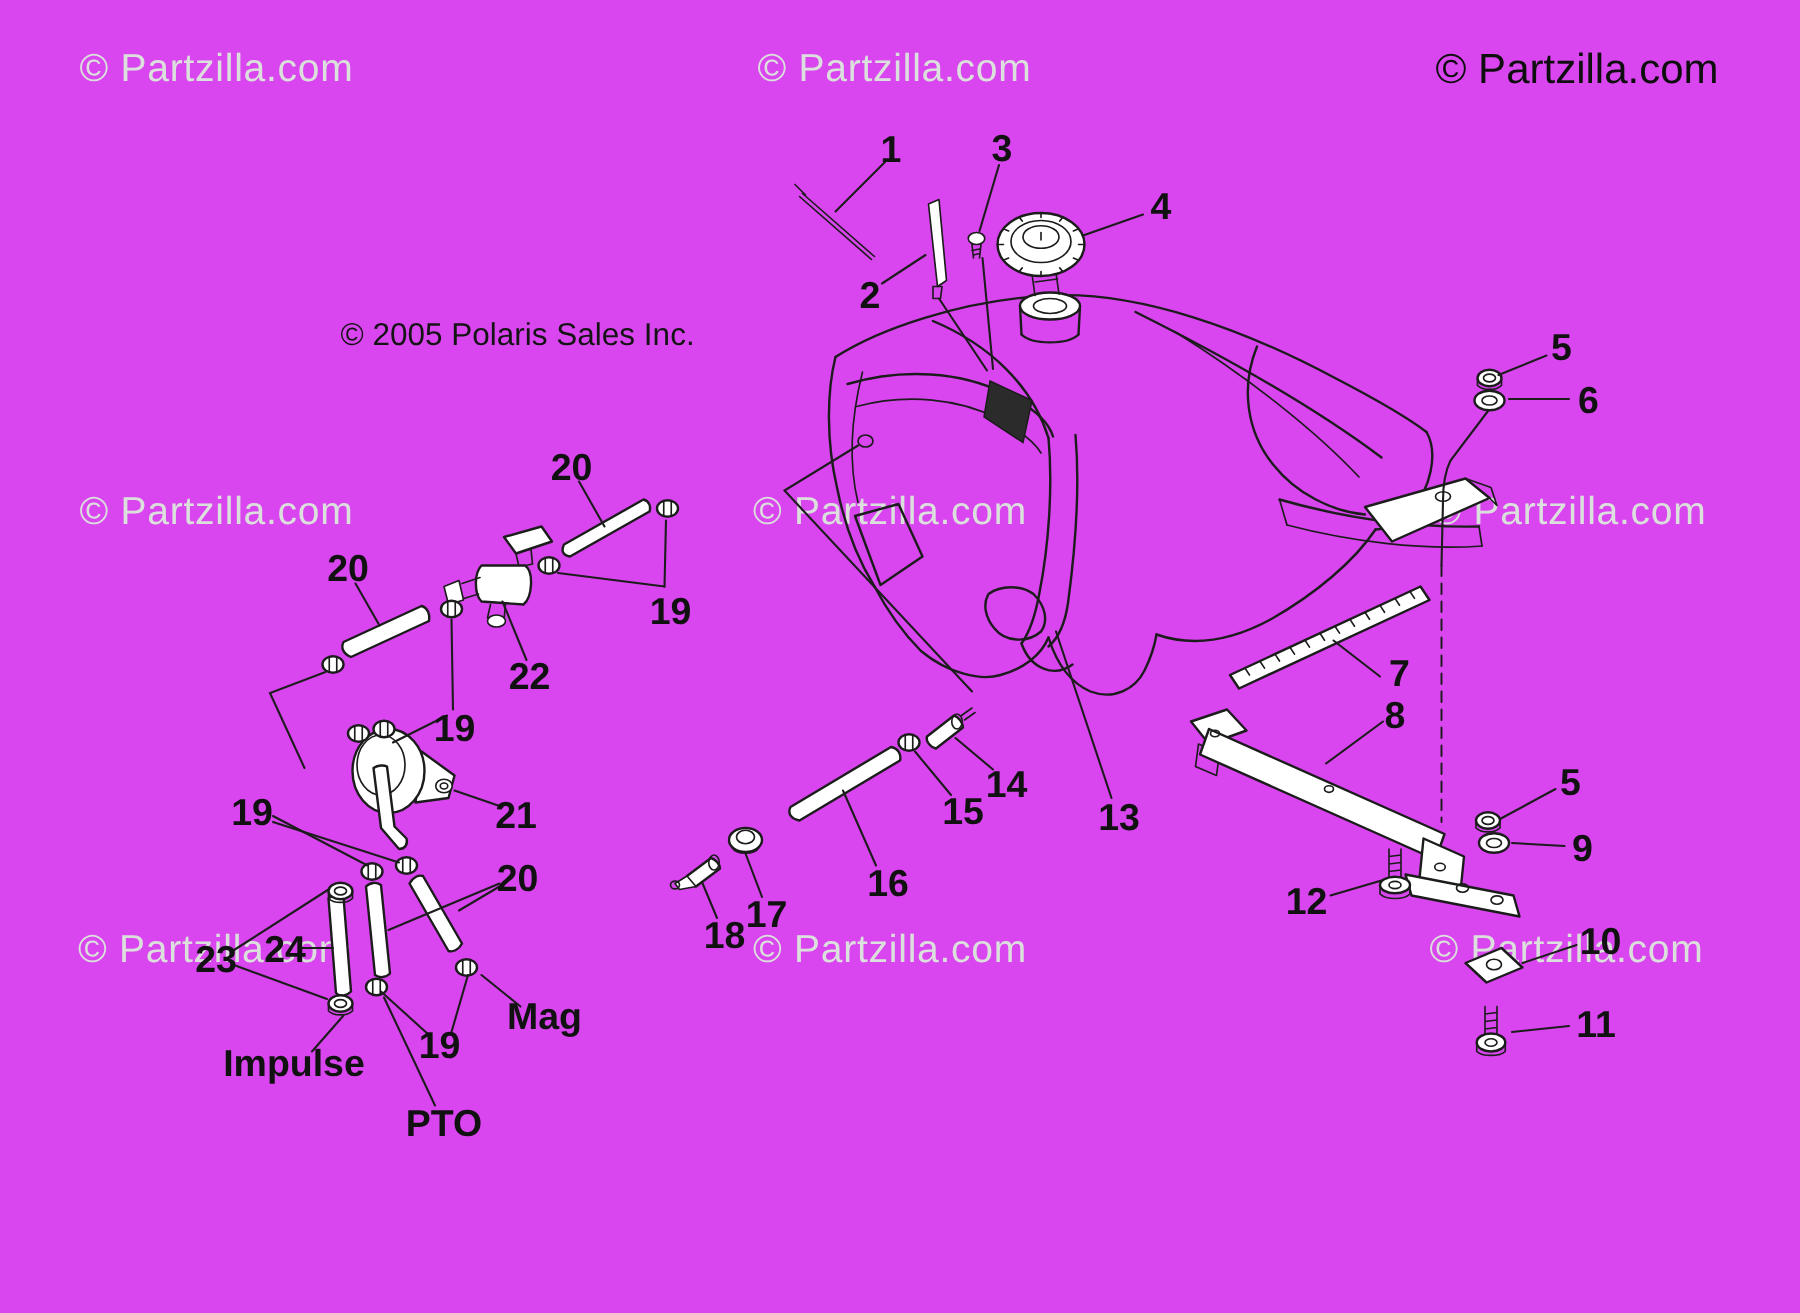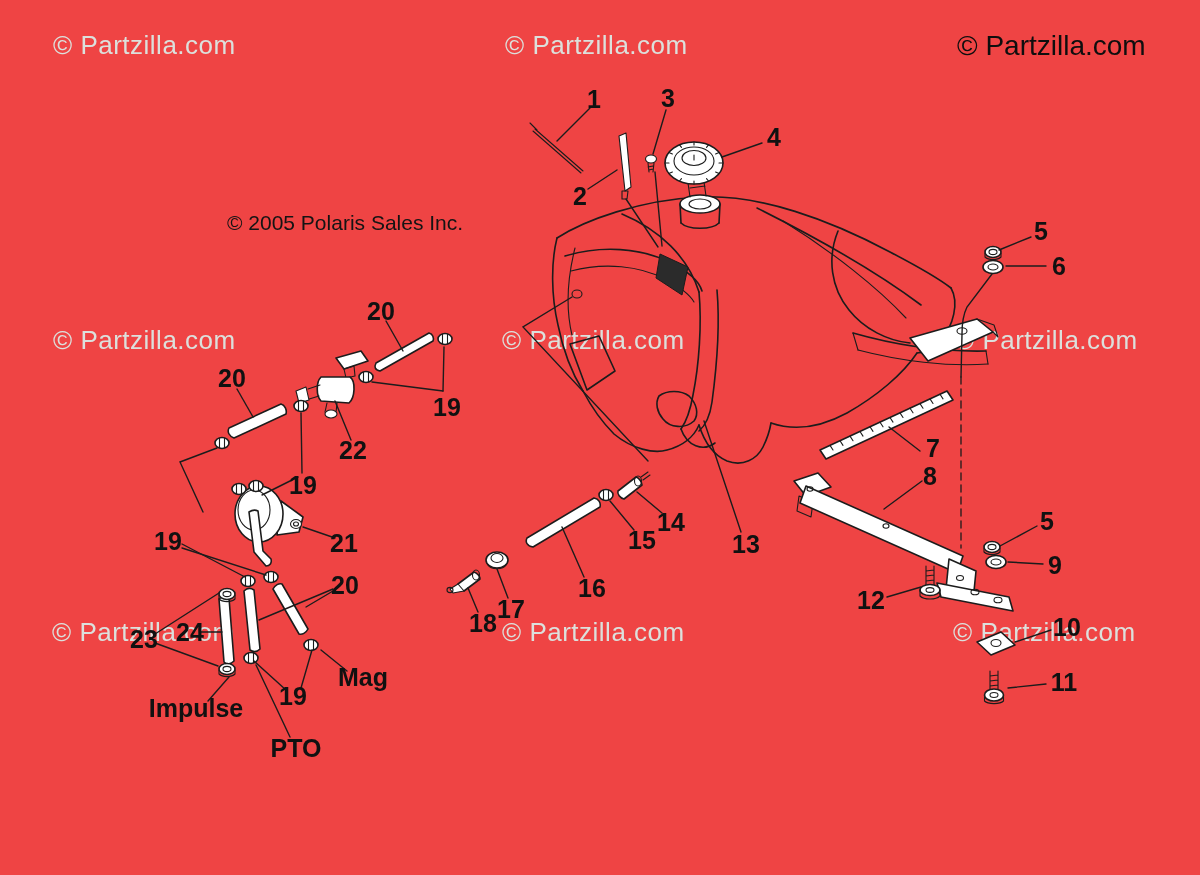--- a/index.html
+++ b/index.html
@@ -1,17 +1,17 @@
 <!DOCTYPE html>
 <html><head>
 <meta charset="utf-8">
 <style>
   html,body { margin:0; padding:0; background:#ffffff; }
   .page {
-    position:relative; width:1200px; height:875px; background:#ef4444;
+    position:relative; width:1200px; height:875px; background:#d946ef;
     overflow:hidden; font-family:"Liberation Sans", sans-serif;
   }
   svg { display:block; }
   .art    { stroke:#1c1c1c; stroke-width:1.6; fill:none; stroke-linecap:round; stroke-linejoin:round; }
   .thin   { stroke-width:1.1; }
   .wfill  { fill:#ffffff; }
   .dark   { fill:#2b2b2b; stroke:#1c1c1c; stroke-width:1; }
   .leader { stroke:#1c1c1c; stroke-width:1.4; fill:none; stroke-linecap:round; }
   .dashed { stroke-dasharray:7 5; stroke-width:1.3; }
   .callout   { font-family:"Liberation Sans",sans-serif; font-size:25px; font-weight:bold; fill:#111; text-anchor:middle; }

